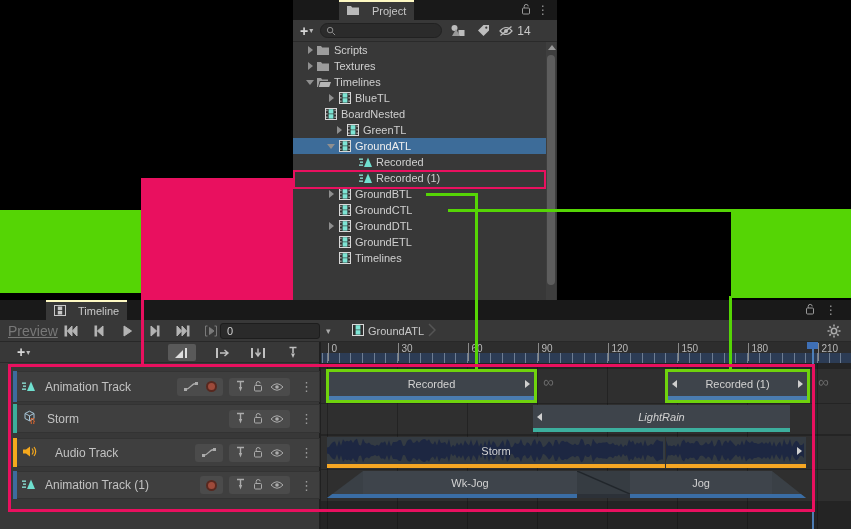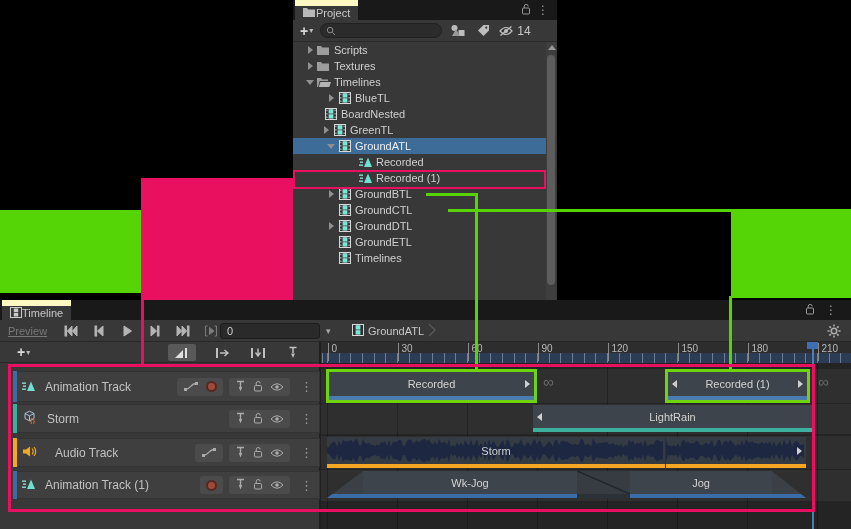--- a/index.html
+++ b/index.html
@@ -1,22 +1,22 @@
 <!DOCTYPE html>
 <html><head>
 <meta charset="utf-8">
 <style>
   html,body{margin:0;padding:0;background:#000;}
   *{box-sizing:border-box;font-family:"Liberation Sans","DejaVu Sans",sans-serif;}
   #stage{position:relative;width:851px;height:529px;background:#000;overflow:hidden;}
 
   
   .tabbar{position:absolute;left:0;top:0;right:0;height:20px;background:#191919;}
-  .tab{position:absolute;top:0;height:20px;background:#383838;border-top:6px solid #fef9c3;
-       display:flex;align-items:center;gap:0;padding:0 8px;color:#c8c8c8;font-size:11px;}
+  .tab{position:absolute;top:0;height:20px;background:#383838;border-top:2px solid #fef9c3;
+       display:flex;align-items:center;gap:12px;padding:0 8px;color:#c8c8c8;font-size:11px;margin-left:44px;}
   .corner-ico{position:absolute;top:3px;color:#9a9a9a;font-size:12px;line-height:14px;}
 
   
   #project{position:absolute;left:293px;top:0;width:264px;height:300px;background:#383838;}
   #project .toolbar{position:absolute;left:0;top:20px;right:0;height:22px;background:#383838;
       border-bottom:1px solid #2a2a2a;display:flex;align-items:center;padding:0 4px;gap:4px;}
   .plusbtn{color:#d8d8d8;font-size:14px;font-weight:bold;display:flex;align-items:center;gap:1px;padding:0 3px;}
   .plusbtn .dd{font-size:8px;color:#bbb;}
   .searchbox{flex:0 0 122px;height:15px;background:#2b2b2b;border:1px solid #212121;border-radius:8px;
       display:flex;align-items:center;padding:0 5px;gap:3px;}
@@ -218,21 +218,21 @@
               <rect x="1.4" y="1.6" width="1" height="1.6" fill="#cfcfcf"></rect>
               <rect x="1.4" y="5" width="1" height="1.6" fill="#cfcfcf"></rect>
               <rect x="1.4" y="8.4" width="1" height="1.6" fill="#cfcfcf"></rect>
               <rect x="9.6" y="1.6" width="1" height="1.6" fill="#cfcfcf"></rect>
               <rect x="9.6" y="5" width="1" height="1.6" fill="#cfcfcf"></rect>
               <rect x="9.6" y="8.4" width="1" height="1.6" fill="#cfcfcf"></rect>
             </svg>
           </span>
           <span class="tlabel">BoardNested</span>
         </div>
-        <div class="trow" style="padding-left: 27px;">
+        <div class="trow" style="padding-left: 40px;">
           <span class="arrowbox">
             <span class="tri-r"></span>
           </span>
           <span class="ticon">
             <svg width="12" height="12" viewBox="0 0 12 12">
               <rect x="0.5" y="0.5" width="11" height="11" fill="#2f2f2f" stroke="#d8d8d8"></rect>
               <rect x="3.6" y="1.2" width="4.8" height="4.4" fill="#7ee4d4"></rect>
               <rect x="3.6" y="6.2" width="4.8" height="4.4" fill="#7ee4d4"></rect>
               <rect x="1.4" y="1.6" width="1" height="1.6" fill="#cfcfcf"></rect>
               <rect x="1.4" y="5" width="1" height="1.6" fill="#cfcfcf"></rect>
@@ -398,21 +398,21 @@
       <span class="corner-ico" style="right:36px;">
         <svg width="10" height="12" viewBox="0 0 10 12">
             <rect x="1.5" y="5" width="7" height="6" rx="1" fill="none" stroke="#9a9a9a"></rect>
             <path d="M3.2 5V3.4a2 2 0 0 1 4 0" fill="none" stroke="#9a9a9a"></path>
           </svg>
       </span>
       <span class="corner-ico" style="right:14px;">⋮</span>
     </div>
 
     <div id="tl-transport">
-      <span class="tr-item" style="left:8px;color:#787878;font-size:11px;text-decoration:underline;">Preview</span>
+      <span class="tr-item" style="left:8px;color:#787878;font-size:14px;text-decoration:underline;">Preview</span>
       <span class="tr-item" style="left:58px;gap:2px;">
         <span class="tbtn">
             <svg width="14" height="12" viewBox="0 0 14 12">
               <rect x="1" y="1" width="1.6" height="10"></rect>
               <path d="M8 1 3.4 6 8 11Z"></path>
               <path d="M13 1 8.4 6 13 11Z"></path>
             </svg>
           </span>
         <span class="tbtn">
             <svg width="12" height="12" viewBox="0 0 12 12">
@@ -656,21 +656,21 @@
           <span class="ra"></span>
       </div>
       <span class="inf" style="left:222px;top:34px;">∞</span>
       <div class="clip" style="left:347px;top:30px;width:139px;height:28px;">
         <span class="la"></span>
         <span>Recorded (1)</span>
         <span class="ra"></span>
       </div>
       <span class="inf" style="left:497px;top:34px;">∞</span>
 
-      <div class="clip" style="left:212px;top:63px;width:279px;height:27px;border-bottom-color:#3caf9e;">
+      <div class="clip" style="left:212px;top:63px;width:257px;height:27px;border-bottom-color:#3caf9e;font-style:italic;">
         <span class="la"></span>
         <span>LightRain</span>
       </div>
 
       <div class="clip wave" style="left:6px;top:95px;width:338px;height:31px;border-bottom-color:#f5a623;background:#343b42;">
         <svg class="wv" width="336" height="25" style="position:absolute;left:0;top:1px;">
             <polygon points="0,9.4 2,8.9 4,6.1 6,3.9 8,3.5 10,9.1 12,2.2 14,7.8 16,1.3 18,3.7 20,2.7 22,3.6 24,1.8 26,5.0 28,2.0 30,0.8 32,6.9 34,7.6 36,0.8 38,4.7 40,5.8 42,4.6 44,6.7 46,6.9 48,8.1 50,6.7 52,7.7 54,4.2 56,4.8 58,3.3 60,7.9 62,2.3 64,8.6 66,4.1 68,4.0 70,3.8 72,2.1 74,2.3 76,8.0 78,7.8 80,3.0 82,1.4 84,1.4 86,4.9 88,4.5 90,2.2 92,4.7 94,2.5 96,1.3 98,1.1 100,2.9 102,1.3 104,5.0 106,6.4 108,3.1 110,7.6 112,1.0 114,5.0 116,4.7 118,4.1 120,7.0 122,0.9 124,9.4 126,6.7 128,8.8 130,4.4 132,7.4 134,4.4 136,8.1 138,2.2 140,5.5 142,7.4 144,1.4 146,7.9 148,5.9 150,1.5 152,8.7 154,4.8 156,8.9 158,2.8 160,8.6 162,1.3 164,7.8 166,3.0 168,5.0 170,9.2 172,8.2 174,5.0 176,2.2 178,9.1 180,0.9 182,3.2 184,9.4 186,8.6 188,4.6 190,6.0 192,5.6 194,0.9 196,6.7 198,8.0 200,4.3 202,5.2 204,8.2 206,3.0 208,0.9 210,7.0 212,2.2 214,4.2 216,9.3 218,8.2 220,6.1 222,3.2 224,5.2 226,8.7 228,2.1 230,1.9 232,7.0 234,3.6 236,2.7 238,3.9 240,3.5 242,5.1 244,6.3 246,7.1 248,5.4 250,7.3 252,6.3 254,0.7 256,1.8 258,7.7 260,6.0 262,5.9 264,8.7 266,0.8 268,4.0 270,5.9 272,4.7 274,4.9 276,4.5 278,4.4 280,4.0 282,6.3 284,6.2 286,4.7 288,7.3 290,6.6 292,8.5 294,5.6 296,9.3 298,6.8 300,8.0 302,1.6 304,4.4 306,2.6 308,7.0 310,4.5 312,5.7 314,3.8 316,8.5 318,1.7 320,7.8 322,7.5 324,5.8 326,6.9 328,3.7 330,1.6 332,2.7 334,3.4 336,3.5 336,21.5 334,21.6 332,22.3 330,23.4 328,21.3 326,18.1 324,19.2 322,17.5 320,17.2 318,23.3 316,16.5 314,21.2 312,19.3 310,20.5 308,18.0 306,22.4 304,20.6 302,23.4 300,17.0 298,18.2 296,15.7 294,19.4 292,16.5 290,18.4 288,17.7 286,20.3 284,18.8 282,18.7 280,21.0 278,20.6 276,20.5 274,20.1 272,20.3 270,19.1 268,21.0 266,24.2 264,16.3 262,19.1 260,19.0 258,17.3 256,23.2 254,24.3 252,18.7 250,17.7 248,19.6 246,17.9 244,18.7 242,19.9 240,21.5 238,21.1 236,22.3 234,21.4 232,18.0 230,23.1 228,22.9 226,16.3 224,19.8 222,21.8 220,18.9 218,16.8 216,15.7 214,20.8 212,22.8 210,18.0 208,24.1 206,22.0 204,16.8 202,19.8 200,20.7 198,17.0 196,18.3 194,24.1 192,19.4 190,19.0 188,20.4 186,16.4 184,15.6 182,21.8 180,24.1 178,15.9 176,22.8 174,20.0 172,16.8 170,15.8 168,20.0 166,22.0 164,17.2 162,23.7 160,16.4 158,22.2 156,16.1 154,20.2 152,16.3 150,23.5 148,19.1 146,17.1 144,23.6 142,17.6 140,19.5 138,22.8 136,16.9 134,20.6 132,17.6 130,20.6 128,16.2 126,18.3 124,15.6 122,24.1 120,18.0 118,20.9 116,20.3 114,20.0 112,24.0 110,17.4 108,21.9 106,18.6 104,20.0 102,23.7 100,22.1 98,23.9 96,23.7 94,22.5 92,20.3 90,22.8 88,20.5 86,20.1 84,23.6 82,23.6 80,22.0 78,17.2 76,17.0 74,22.7 72,22.9 70,21.2 68,21.0 66,20.9 64,16.4 62,22.7 60,17.1 58,21.7 56,20.2 54,20.8 52,17.3 50,18.3 48,16.9 46,18.1 44,18.3 42,20.4 40,19.2 38,20.3 36,24.2 34,17.4 32,18.1 30,24.2 28,23.0 26,20.0 24,23.2 22,21.4 20,22.3 18,21.3 16,23.7 14,17.2 12,22.8 10,15.9 8,21.5 6,21.1 4,18.9 2,16.1 0,15.6" fill="#1d2742"></polygon>
           </svg>
         <span style="position:relative;z-index:2;">Storm</span>
       </div>

